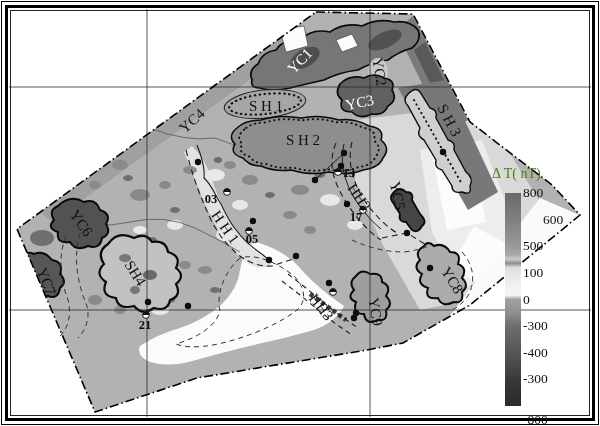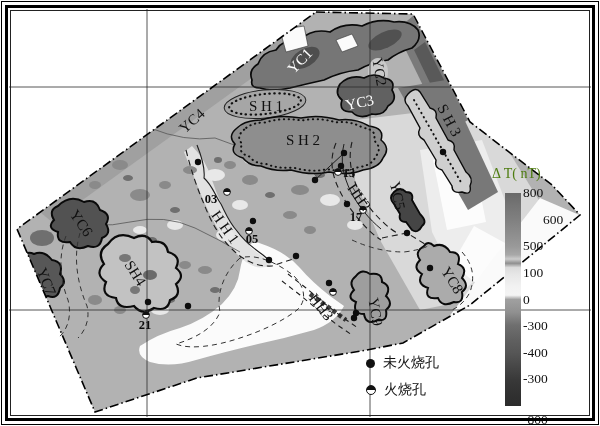--- a/index.html
+++ b/index.html
@@ -231,29 +231,19 @@
         <span class="cb-tick" style="top: 73.25px;">500</span>
         <span class="cb-tick" style="top: 99.875px;">100</span>
         <span class="cb-tick" style="top: 126.5px;">0</span>
         <span class="cb-tick" style="top: 153.125px;">-300</span>
         <span class="cb-tick" style="top: 179.75px;">-400</span>
         <span class="cb-tick" style="top: 206.375px;">-300</span>
         <span class="cb-tick" style="top: 247px;">-800</span>
       </div>
   </div>
 
-  <div class="legend" id="legend">
-      <div class="lg-row">
-        <span class="lg-sym sym-filled-circle"></span>
-        <span class="lg-label">未火烧孔</span>
-      </div>
-      <div class="lg-row">
-        <span class="lg-sym sym-half-filled-circle"></span>
-        <span class="lg-label">火烧孔</span>
-      </div>
-    </div>
 
   <div class="f1">
     <div class="f2">
       <div class="f3"></div>
     </div>
   </div>
 </div>
 
 </body></html>

